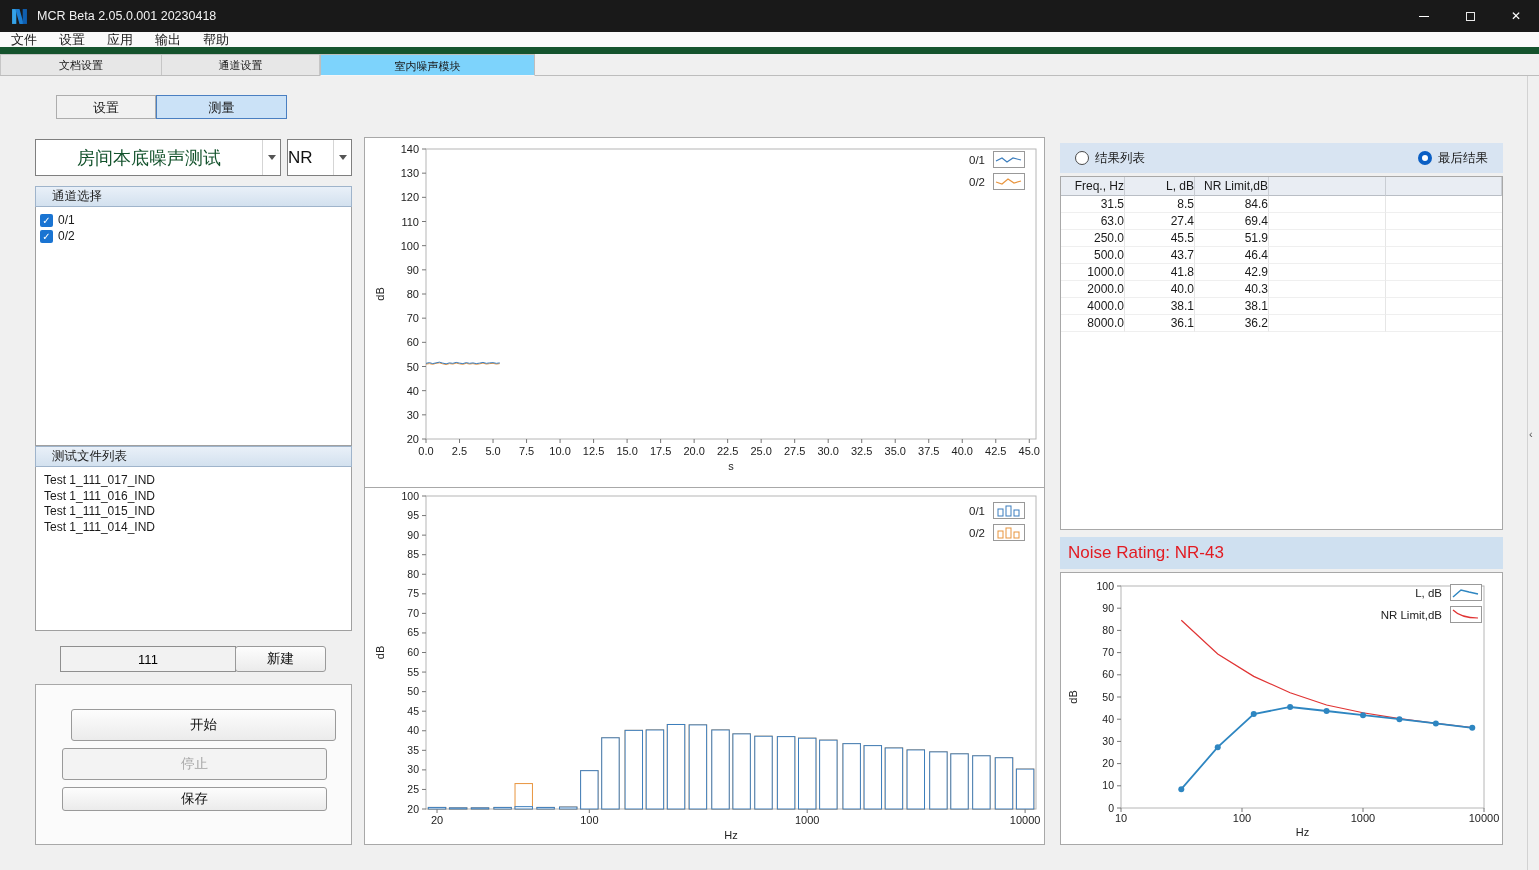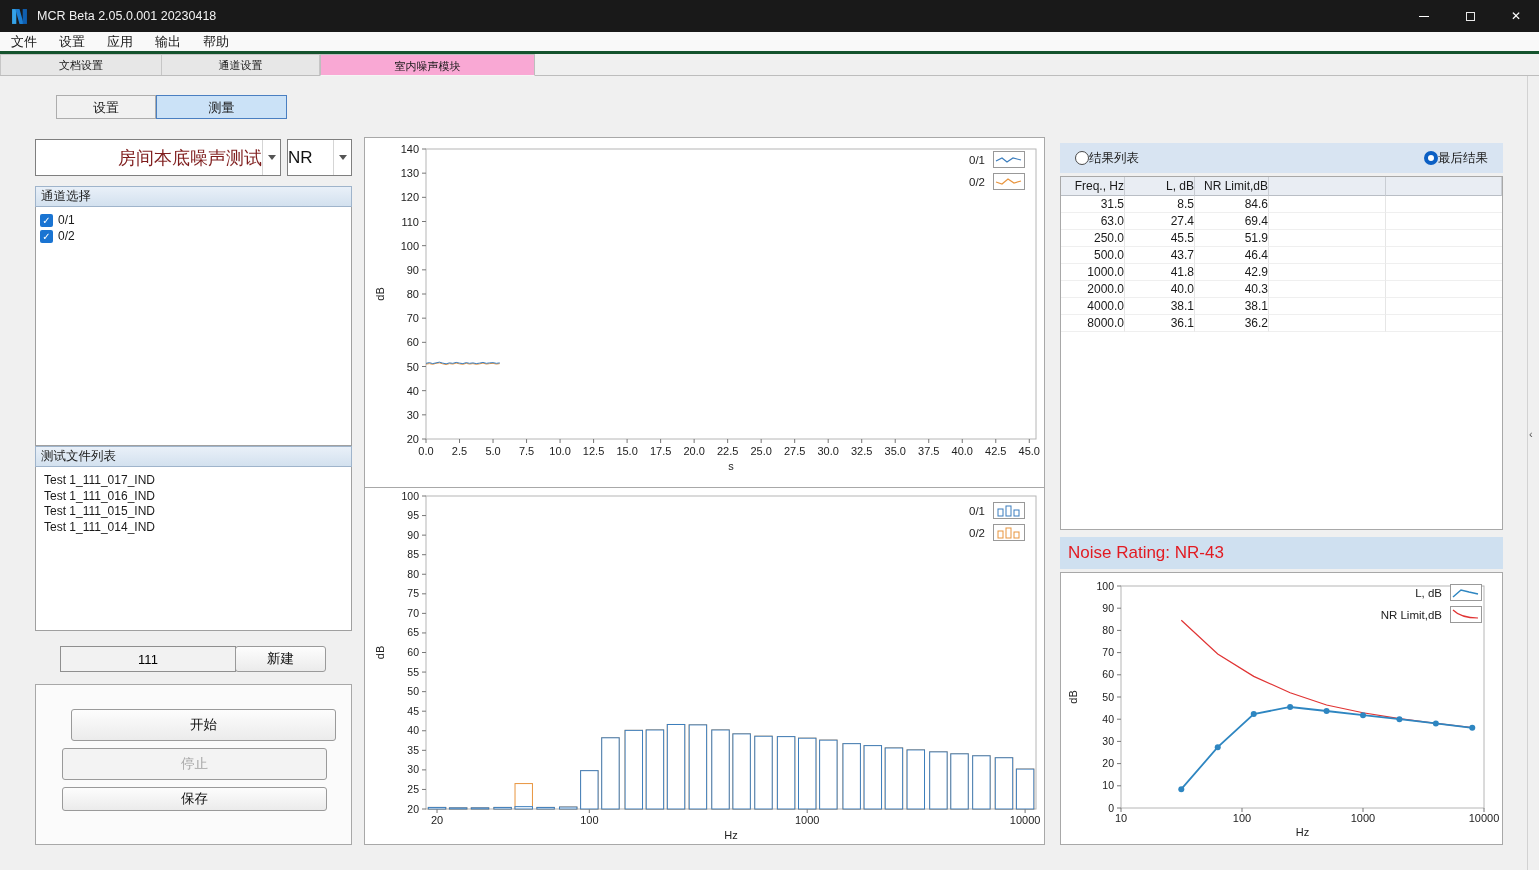--- a/index.html
+++ b/index.html
@@ -10,48 +10,48 @@
 .titlebar{position:absolute;left:0;top:0;width:1539px;height:32px;background:#191919;color:#fff;display:flex;align-items:center}
 .app-icon{width:17px;height:17px;margin:0 9px 0 11px;flex:0 0 auto}
 .title-text{font-size:12.5px;color:#f2f2f2}
 .win-controls{margin-left:auto;display:flex;height:100%}
 .win-btn{width:46px;height:100%;display:flex;align-items:center;justify-content:center;color:#fff}
 .min-glyph{display:block;width:10px;height:1px;background:#fff}
 .max-glyph{display:block;width:9px;height:9px;border:1px solid #e8e8e8}
 .close-glyph{font-size:12px;line-height:1}
 
 
-.menubar{position:absolute;left:0;top:32px;width:1539px;height:22px;background:#f9f9f9;display:flex;align-items:center;border-bottom:3px solid #14532d}
+.menubar{position:absolute;left:0;top:32px;width:1539px;height:22px;background:#f9f9f9;display:flex;align-items:center;border-bottom:7px solid #14532d}
 .menubar .menu-item{padding:0 11px;font-size:13px;line-height:22px;cursor:default}
 
 
 #main-tabs{position:absolute;left:0;top:54px;width:1539px;height:22px;display:flex;align-items:flex-end;border-bottom:1px solid #bdbdbd;background:#f0f0f0}
 #main-tabs .tab{height:21px;line-height:21px;text-align:center;font-size:11px;background:#e7e7e7;border:1px solid #c6c6c6;border-bottom:none;cursor:default}
 #main-tabs .tab:nth-child(1){width:162px}
 #main-tabs .tab:nth-child(2){width:158px;border-left:none}
 #main-tabs .tab:nth-child(3){width:215px;border-left:none}
-#main-tabs .tab.active{height:22px;line-height:22px;background:#f9a8d4;margin-bottom:-1px;border:1px solid #bdbdbd;border-bottom:1px solid #f5f5f5}
+#main-tabs .tab.active{height:22px;line-height:22px;background:#7dd3fc;margin-bottom:-1px;border:1px solid #bdbdbd;border-bottom:1px solid #f5f5f5}
 
 
 #sub-tabs{position:absolute;left:56px;top:95px;height:24px;display:flex}
 #sub-tabs .tab{height:24px;line-height:23px;text-align:center;font-size:13px;background:#f1f1f1;border:1px solid #adadad;cursor:default}
 #sub-tabs .tab:nth-child(1){width:100px}
 #sub-tabs .tab:nth-child(2){width:131px;border-left:none}
 #sub-tabs .tab.active{background:#cbe2f7;border:1px solid #4a7fc1}
 
 
 .combo{position:absolute;background:#fff;border:1px solid #7f7f7f;display:flex;align-items:center}
 #test-combo{left:35px;top:139px;width:246px;height:37px}
-#test-combo .combo-value{flex:1;text-align:right;font-size:18px;color:#7f1d1d;white-space:nowrap;overflow:hidden}
+#test-combo .combo-value{flex:1;text-align:center;font-size:18px;color:#14532d;white-space:nowrap;overflow:hidden}
 #rating-combo{left:287px;top:139px;width:65px;height:37px}
 #rating-combo .combo-value{flex:1;font-size:17px;color:#111}
 .combo .caret-box{width:18px;height:100%;display:flex;align-items:center;justify-content:center;border-left:1px solid #d5d5d5}
 .caret{width:0;height:0;border-left:4px solid transparent;border-right:4px solid transparent;border-top:5px solid #555}
 
-.section-header{position:absolute;width:317px;height:21px;left:35px;background:linear-gradient(#e9f0f8,#d3e1ef);border:1px solid #9fb4cb;font-size:12.5px;line-height:19px;padding-left:5px}
+.section-header{position:absolute;width:317px;height:21px;left:35px;background:linear-gradient(#e9f0f8,#d3e1ef);border:1px solid #9fb4cb;font-size:12.5px;line-height:19px;padding-left:16px}
 #channel-header{top:186px}
 #file-header{top:446px}
 .list-box{position:absolute;left:35px;width:317px;background:#fff;border:1px solid #a0a0a0;border-top:none;overflow:hidden}
 #channel-list{top:207px;height:239px;padding:5px 4px}
 #file-list{top:467px;height:164px;padding:6px 8px}
 .channel-row{display:flex;align-items:center;gap:5px;height:16px;font-size:12px}
 .cb{width:13px;height:13px;background:#1a74d2;border-radius:2px;color:#fff;font-size:10px;line-height:13px;text-align:center;flex:0 0 auto}
 .file-item{font-size:12px;line-height:15.5px;white-space:nowrap}
 
 #name-input{position:absolute;left:60px;top:646px;width:176px;height:26px;background:#f2f2f2;border:1px solid #8f8f8f;text-align:center;font-size:13px;font-family:inherit}
@@ -72,21 +72,21 @@
 #time-legend{top:13px;right:19px}
 #spec-legend{top:14px;right:19px}
 #nr-legend{top:11px;right:20px}
 .legend-row{display:flex;align-items:center;gap:8px;justify-content:flex-end}
 .legend-row .llabel{font-size:11.5px;color:#222}
 .licon{width:32px;height:17px;background:#fff;border:1px solid #999;display:flex;align-items:center;justify-content:center}
 .licon svg{width:30px;height:15px}
 
 
 #radio-strip{position:absolute;left:1060px;top:143px;width:443px;height:30px;background:#d8e4f2;display:flex;align-items:center;justify-content:space-between;padding:0 15px}
-.radio-group{display:flex;align-items:center;gap:0;font-size:12.5px}
+.radio-group{display:flex;align-items:center;gap:6px;font-size:12.5px}
 .radio{width:14px;height:14px;border-radius:50%;border:1px solid #4a4a4a;background:#fff;flex:0 0 auto}
 .radio.sel{border:4px solid #0b5fc4}
 
 #results-table{position:absolute;left:1060px;top:176px;width:443px;height:354px;background:#fff;border:1px solid #a8a8a8;overflow:hidden}
 .t-row{display:flex}
 .t-row.head .t-cell{background:#e9edf3;border-bottom:1px solid #b9bec5;border-right:1px solid #c9cdd3;height:19px;line-height:18px;font-size:12px}
 .t-cell{border-right:1px solid #e6e6e6;border-bottom:1px solid #efefef;height:17px;line-height:16px;font-size:12px;text-align:right;overflow:hidden;flex:0 0 auto}
 .t-cell:nth-child(1){width:64px}
 .t-cell:nth-child(2){width:70px}
 .t-cell:nth-child(3){width:74px}

